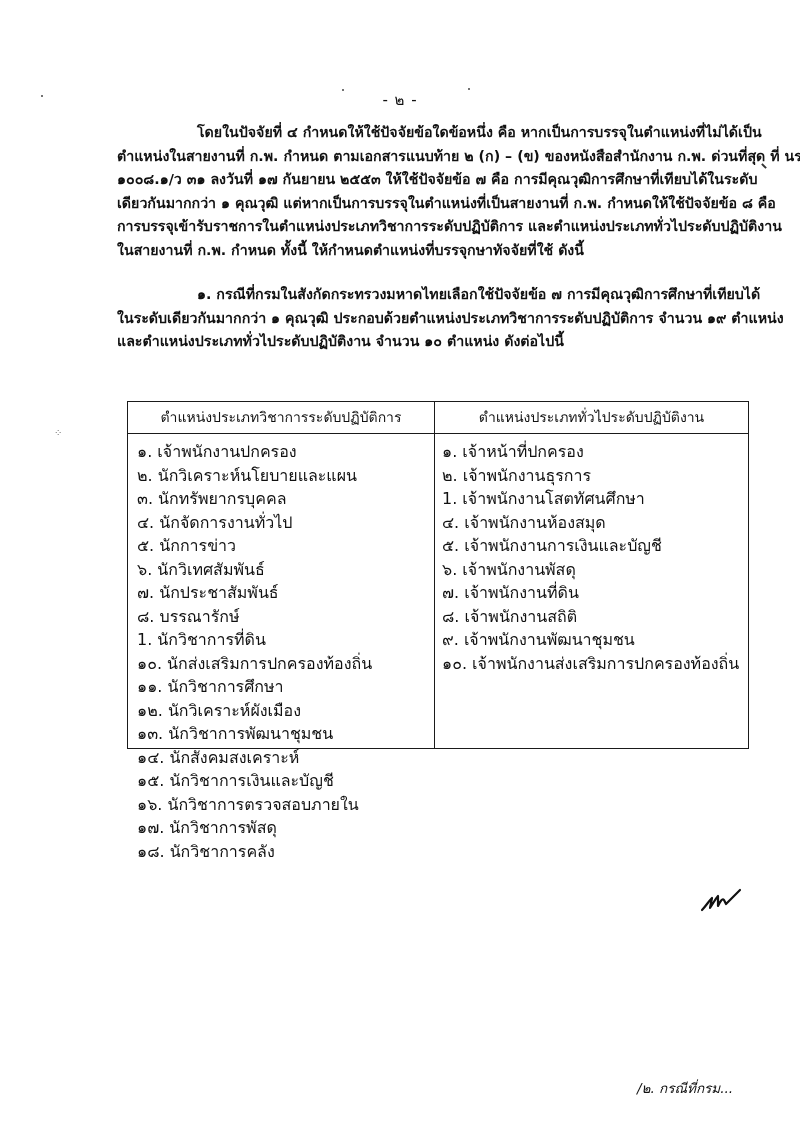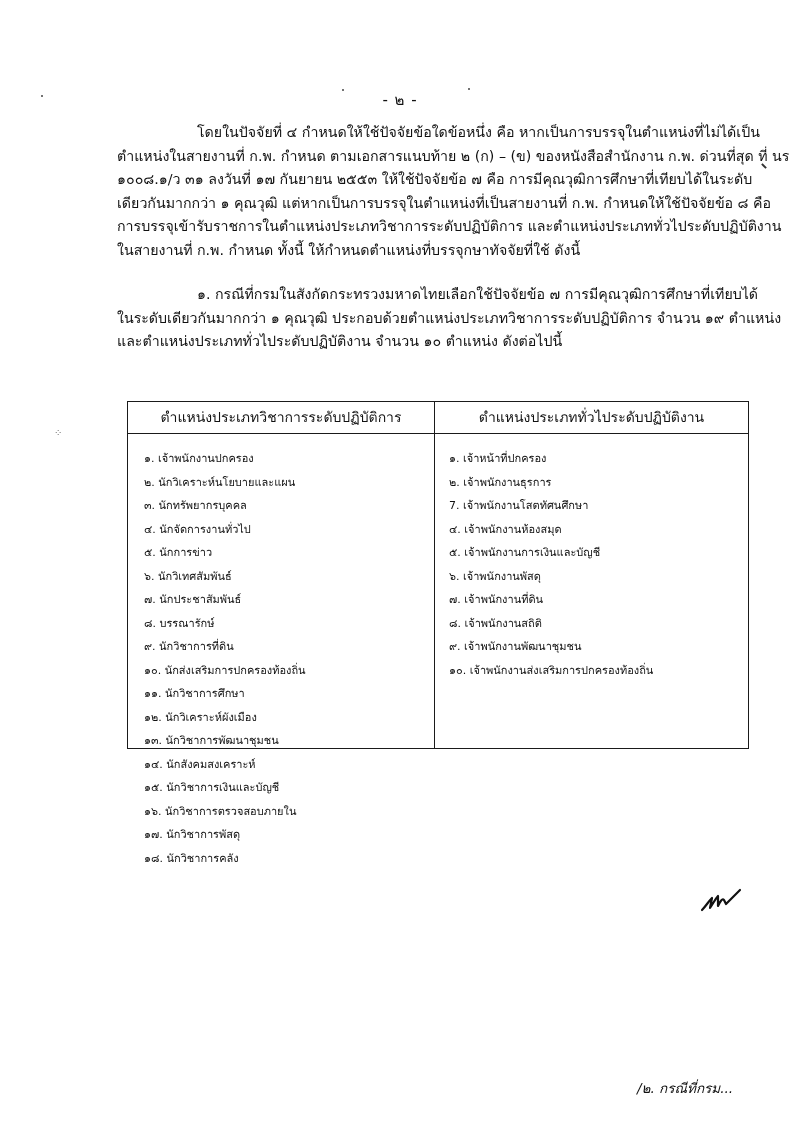--- a/index.html
+++ b/index.html
@@ -24,20 +24,21 @@
       font-size: 15px;
       letter-spacing: 1px;
     }
     .para {
       position: absolute;
       left: 117px;
       width: 624px;
       font-size: 14.2px;
       line-height: 23.6px;
       text-align: justify;
+      font-weight: bold;
     }
     .para .line {
       display: block;
       white-space: nowrap;
       text-align-last: justify;
       text-align: justify;
     }
     .para .line.last {
       text-align-last: left;
     }
@@ -79,23 +80,23 @@
       line-height: 31px;
       text-align: center;
       font-size: 14px;
     }
     .th.left { left: 0; width: 306px; }
     .th.right { left: 307px; width: 313px; }
     .col-list {
       position: absolute;
       top: 38px;
       list-style: none;
-      margin: 7px;
+      margin: 0;
       padding: 0;
-      font-size: 11px;
+      font-size: 16px;
     }
     .col-list.left { left: 9px; width: 295px; }
     .col-list.right { left: 314px; width: 300px; }
     .col-list li {
       height: 23.5px;
       line-height: 23.5px;
       white-space: nowrap;
     }
 
     .stray-mark {
@@ -173,36 +174,36 @@
 
   <ul class="col-list left">
     <li>๑. เจ้าพนักงานปกครอง</li>
     <li>๒. นักวิเคราะห์นโยบายและแผน</li>
     <li>๓. นักทรัพยากรบุคคล</li>
     <li>๔. นักจัดการงานทั่วไป</li>
     <li>๕. นักการข่าว</li>
     <li>๖. นักวิเทศสัมพันธ์</li>
     <li>๗. นักประชาสัมพันธ์</li>
     <li>๘. บรรณารักษ์</li>
-    <li>๙. นักวิชาการที่ดิน</li>
+    <li>1. นักวิชาการที่ดิน</li>
     <li>๑๐. นักส่งเสริมการปกครองท้องถิ่น</li>
     <li>๑๑. นักวิชาการศึกษา</li>
     <li>๑๒. นักวิเคราะห์ผังเมือง</li>
     <li>๑๓. นักวิชาการพัฒนาชุมชน</li>
     <li>๑๔. นักสังคมสงเคราะห์</li>
     <li>๑๕. นักวิชาการเงินและบัญชี</li>
     <li>๑๖. นักวิชาการตรวจสอบภายใน</li>
     <li>๑๗. นักวิชาการพัสดุ</li>
     <li>๑๘. นักวิชาการคลัง</li>
   </ul>
 
   <ul class="col-list right">
     <li>๑. เจ้าหน้าที่ปกครอง</li>
     <li>๒. เจ้าพนักงานธุรการ</li>
-    <li>7. เจ้าพนักงานโสตทัศนศึกษา</li>
+    <li>1. เจ้าพนักงานโสตทัศนศึกษา</li>
     <li>๔. เจ้าพนักงานห้องสมุด</li>
     <li>๕. เจ้าพนักงานการเงินและบัญชี</li>
     <li>๖. เจ้าพนักงานพัสดุ</li>
     <li>๗. เจ้าพนักงานที่ดิน</li>
     <li>๘. เจ้าพนักงานสถิติ</li>
     <li>๙. เจ้าพนักงานพัฒนาชุมชน</li>
     <li>๑๐. เจ้าพนักงานส่งเสริมการปกครองท้องถิ่น</li>
   </ul>
 </div>
 

